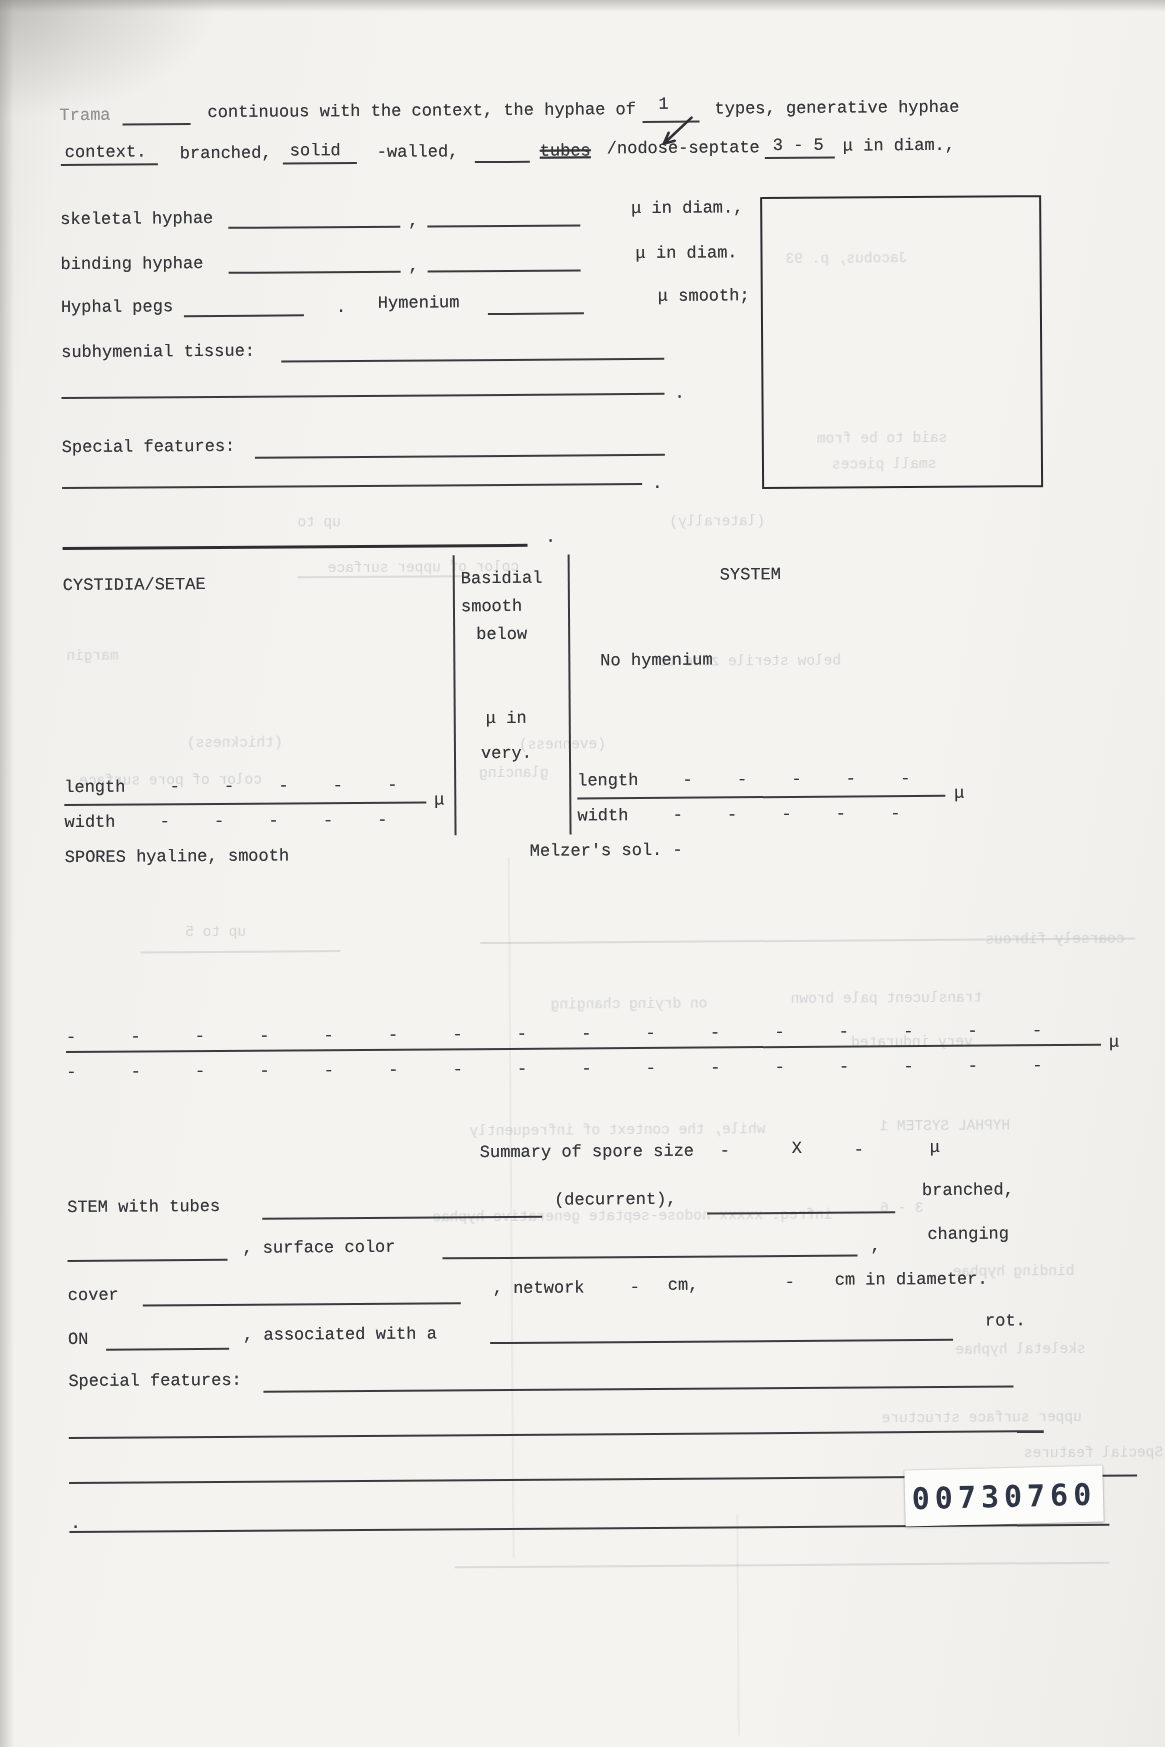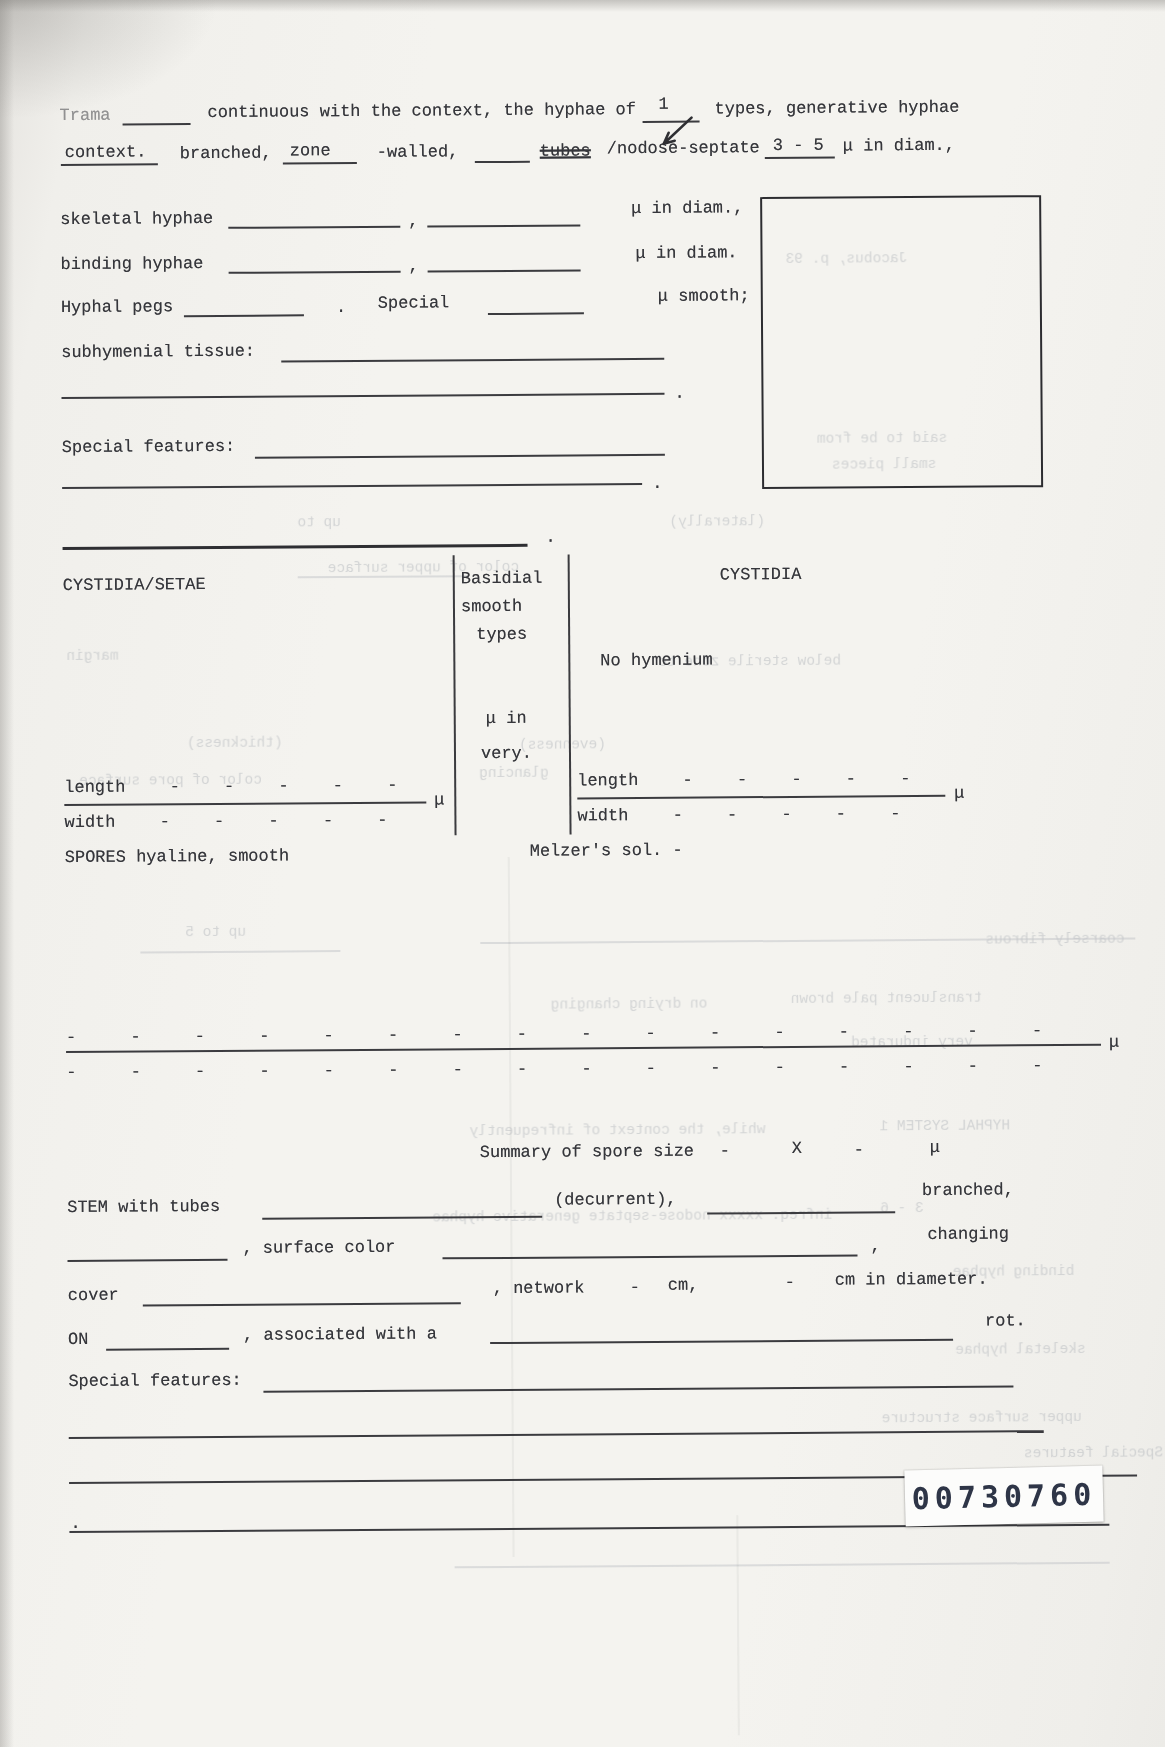--- a/index.html
+++ b/index.html
@@ -96,21 +96,21 @@
     <span class="t faded" style="left:65px;top:106px">Trama</span>
     <div class="bl" style="left:128px;top:124px;width:68px"></div>
     <span class="t" style="left:213px;top:104px">continuous with the context, the hyphae of</span>
     <span class="t" style="left:664px;top:99px">1</span>
     <div class="bl" style="left:648px;top:125px;width:57px"></div>
     <span class="t" style="left:720px;top:104px">types, generative hyphae</span>
 
     <span class="t" style="left:70px;top:143px">context.</span>
     <div class="bl" style="left:66px;top:164px;width:97px"></div>
     <span class="t" style="left:185px;top:145px">branched,</span>
-    <span class="t" style="left:295px;top:143px">zone</span>
+    <span class="t" style="left:295px;top:143px">solid</span>
     <div class="bl" style="left:288px;top:164px;width:74px"></div>
     <span class="t" style="left:382px;top:145px">-walled,</span>
     <div class="bl" style="left:480px;top:164px;width:55px"></div>
     <span class="t struck" style="left:545px;top:145px">tubes</span>
     <span class="t" style="left:612px;top:143px">/nodose-septate</span>
     <svg class="check" width="46" height="40" viewBox="0 0 46 40">
       <path d="M42 4 L14 30 M14 30 L25 27 M14 30 L19 19" stroke="#2f2f33" stroke-width="2.6" fill="none" stroke-linecap="round"></path>
     </svg>
     <span class="t" style="left:778px;top:141px">3 - 5</span>
     <div class="bl" style="left:770px;top:162px;width:70px"></div>
@@ -124,21 +124,21 @@
 
     <span class="t" style="left:65px;top:255px">binding hyphae</span>
     <div class="bl" style="left:233px;top:273px;width:172px"></div>
     <span class="t" style="left:413px;top:259px">,</span>
     <div class="bl" style="left:432px;top:273px;width:153px"></div>
     <span class="t" style="left:640px;top:248px">μ in diam.</span>
 
     <span class="t" style="left:65px;top:298px">Hyphal pegs</span>
     <div class="bl" style="left:188px;top:316px;width:120px"></div>
     <span class="t" style="left:340px;top:300px">.</span>
-    <span class="t" style="left:382px;top:296px">Special</span>
+    <span class="t" style="left:382px;top:296px">Hymenium</span>
     <div class="bl" style="left:492px;top:316px;width:96px"></div>
     <span class="t" style="left:662px;top:291px">μ smooth;</span>
 
     <span class="t" style="left:65px;top:343px">subhymenial tissue:</span>
     <div class="bl" style="left:285px;top:362px;width:383px"></div>
     <div class="ln" style="left:65px;top:397px;width:603px"></div>
     <span class="t" style="left:678px;top:388px">.</span>
 
     <span class="t" style="left:65px;top:438px">Special features:</span>
     <div class="bl" style="left:258px;top:458px;width:410px"></div>
@@ -147,23 +147,23 @@
 
     <div class="box" style="left:765px;top:202px;width:277px;height:288px"></div>
 
     <div class="ln thick" style="left:65px;top:547px;width:465px"></div>
     <span class="t" style="left:548px;top:531px">.</span>
 
     <span class="t" style="left:65px;top:576px">CYSTIDIA/SETAE</span>
     <div class="vln" style="left:455px;top:558px;height:280px"></div>
     <span class="t" style="left:463px;top:572px">Basidial</span>
     <span class="t" style="left:463px;top:600px">smooth</span>
-    <span class="t" style="left:478px;top:628px">types</span>
+    <span class="t" style="left:478px;top:628px">below</span>
     <div class="vln" style="left:570px;top:558px;height:280px"></div>
-    <span class="t" style="left:722px;top:570px">CYSTIDIA</span>
+    <span class="t" style="left:722px;top:570px">SYSTEM</span>
     <span class="t" style="left:602px;top:655px">No hymenium</span>
     <span class="t" style="left:487px;top:712px">μ in</span>
     <span class="t" style="left:482px;top:747px">very.</span>
 
     <span class="t d34" style="left:65px;top:778px">length - - - - -</span>
     <div class="ln" style="left:65px;top:804px;width:362px"></div>
     <span class="t" style="left:435px;top:793px">μ</span>
     <span class="t d34" style="left:65px;top:813px">width - - - - -</span>
 
     <span class="t d34" style="left:578px;top:775px">length - - - - -</span>

